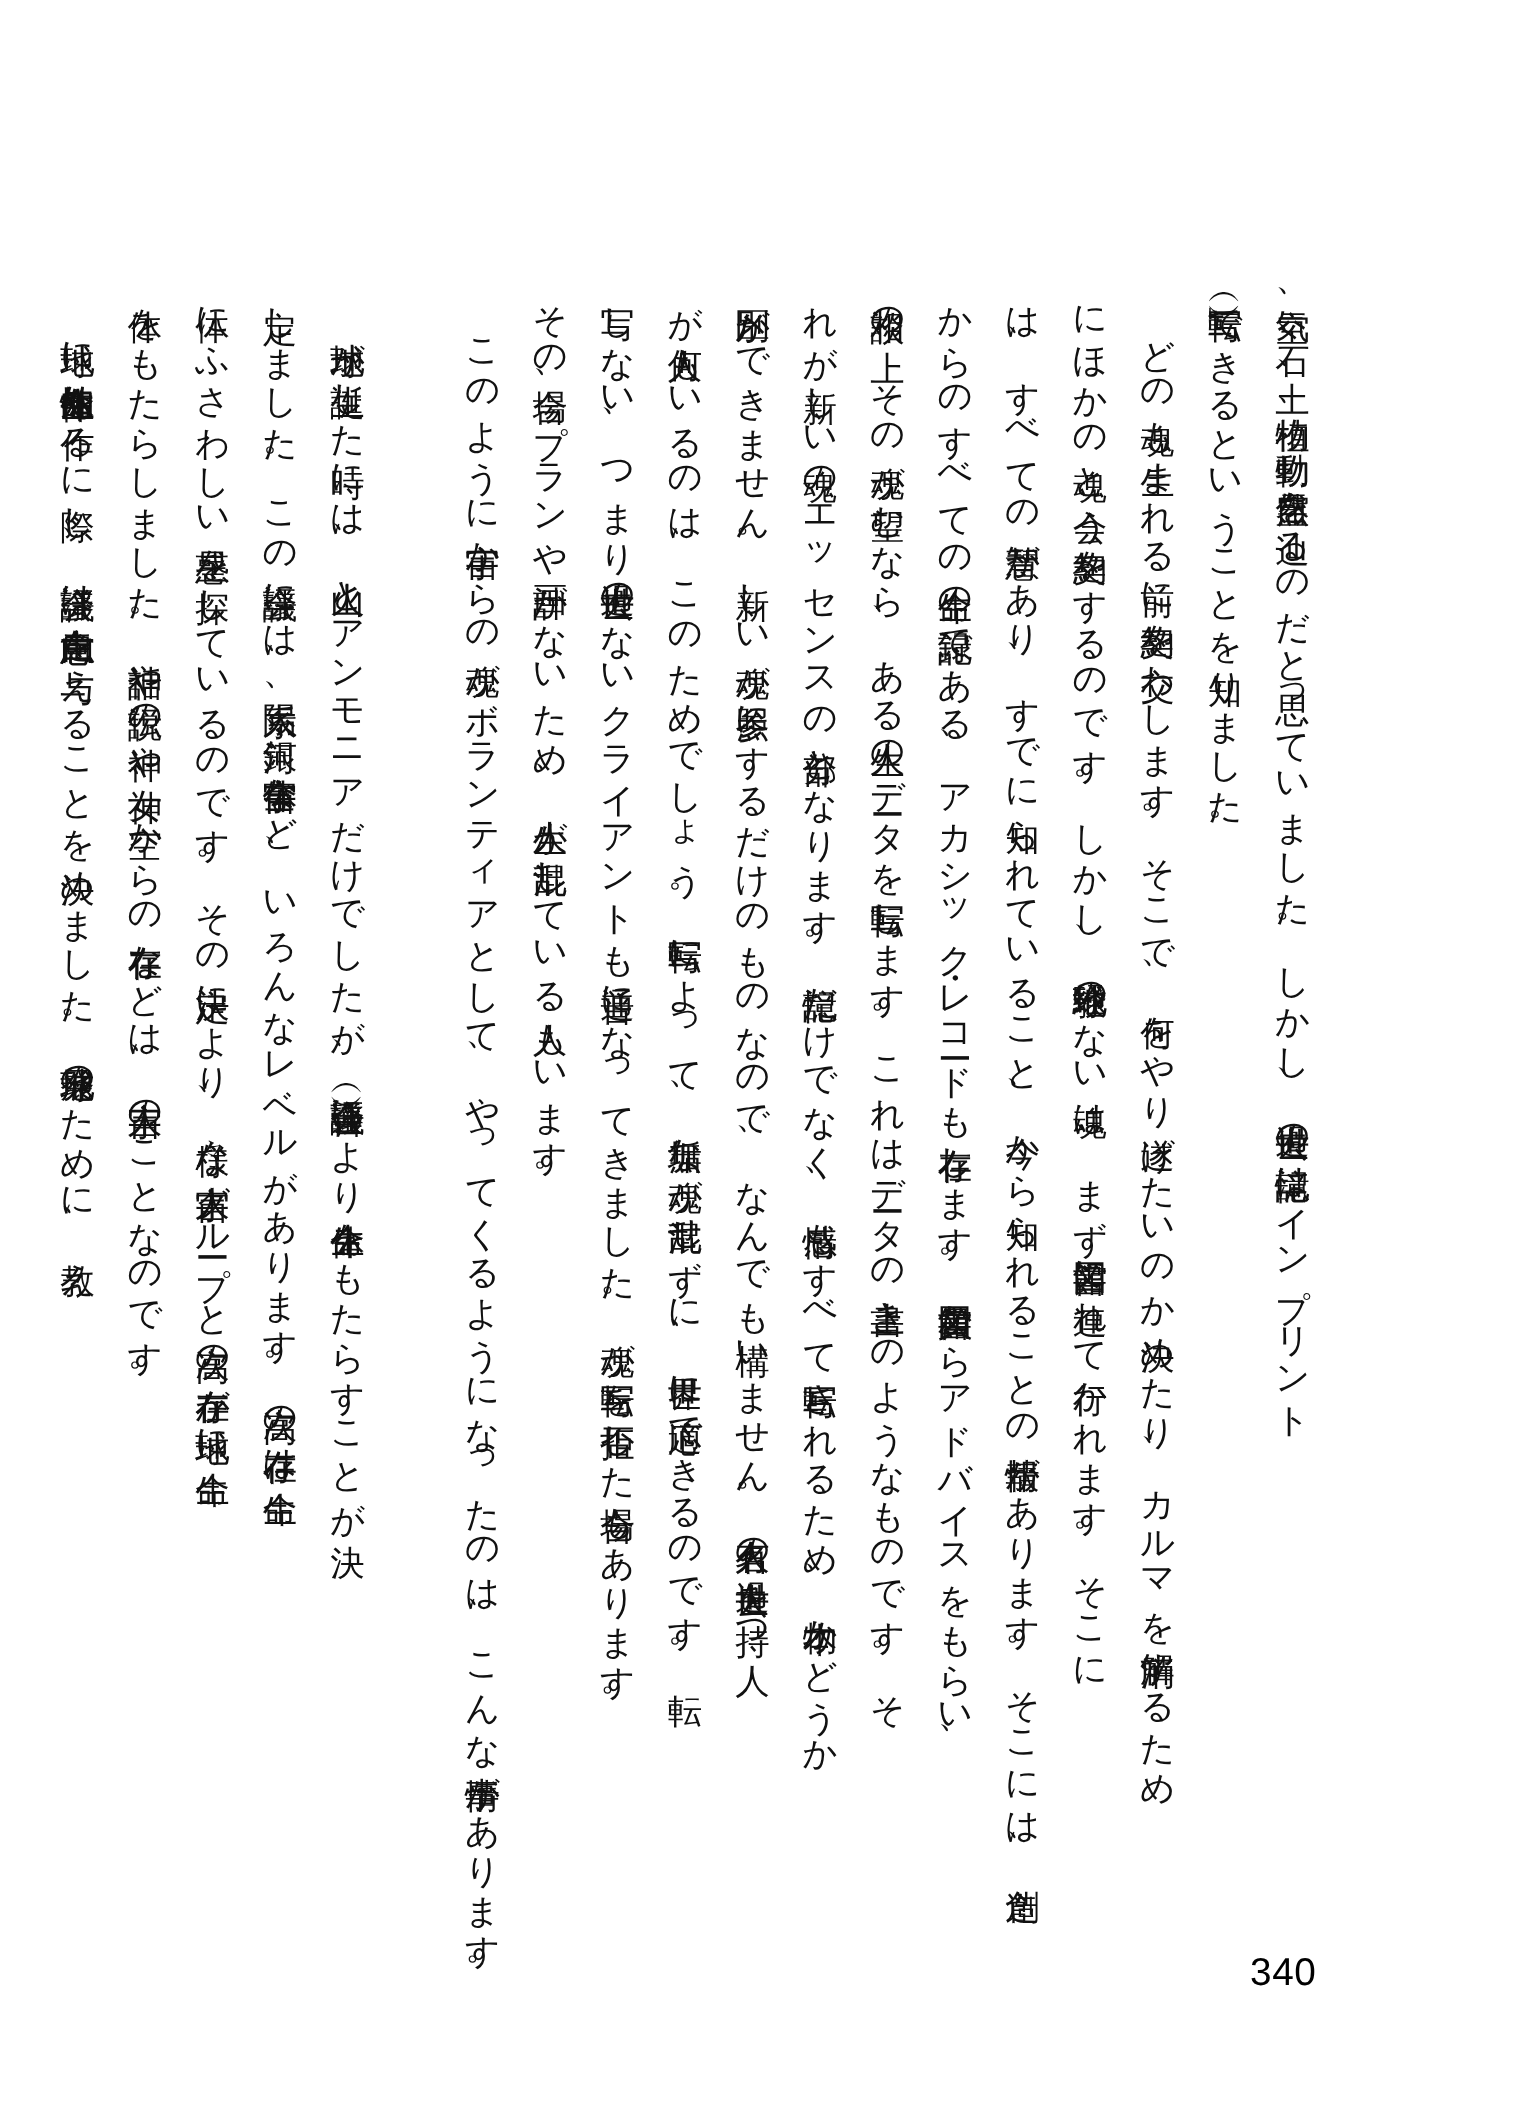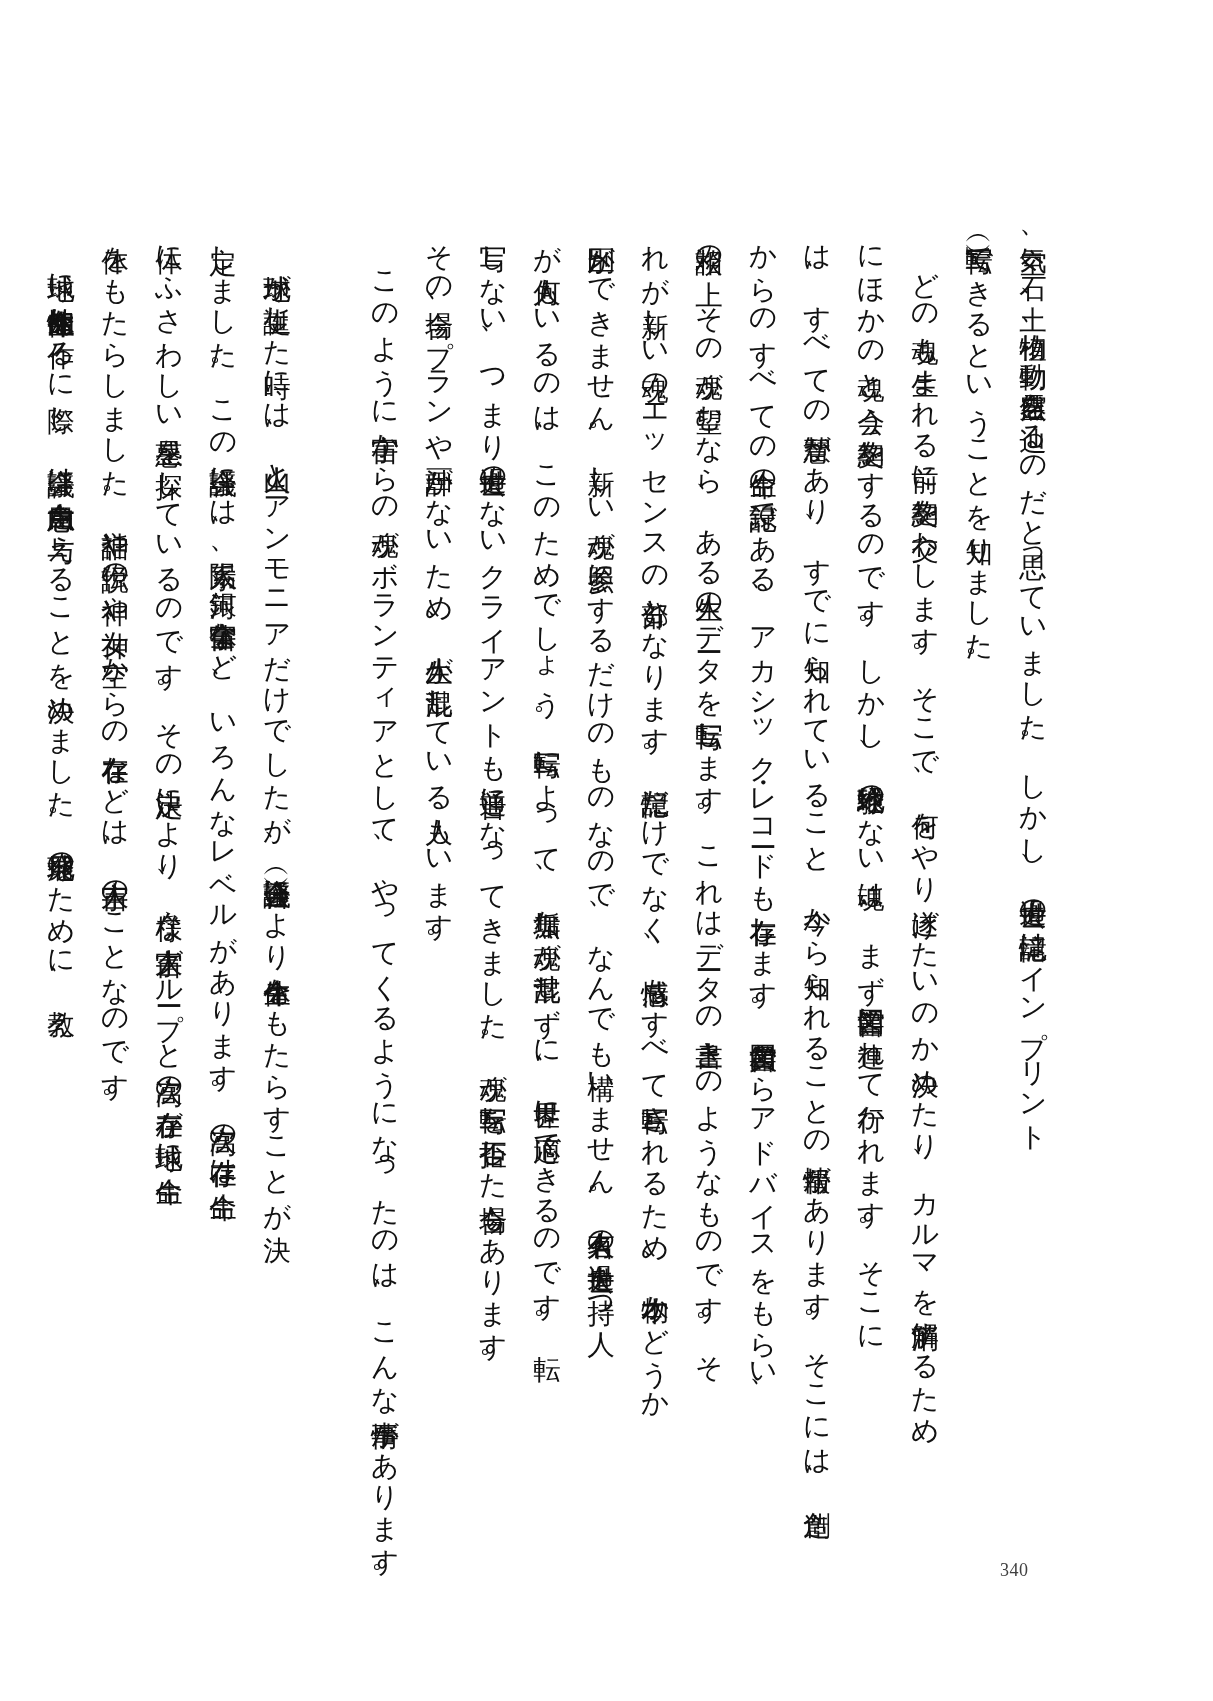--- a/index.html
+++ b/index.html
@@ -46,23 +46,23 @@
     }
     .col.blank {
       
       width: 54px;
       min-height: 10px;
     }
     .page-number {
       position: absolute;
       left: 1000px;
       top: 1560px;
-      font-family: Liberation Serif, serif;
-      font-size: 18px;
-      color: #404040;
+      font-family: Liberation Sans, sans-serif;
+      font-size: 31px;
+      color: #000000;
       letter-spacing: 0.5px;
     }
   </style>
 </head>
 <body>
 
 <div class="page">
   <div class="text-block">
     <p class="col">空気、石、土、植物、動物、自然霊を辿るのだと思っていました。しかし、過去世の記憶は「インプリント</p>
     <p class="col">（転写）」できるということを知りました。</p>

